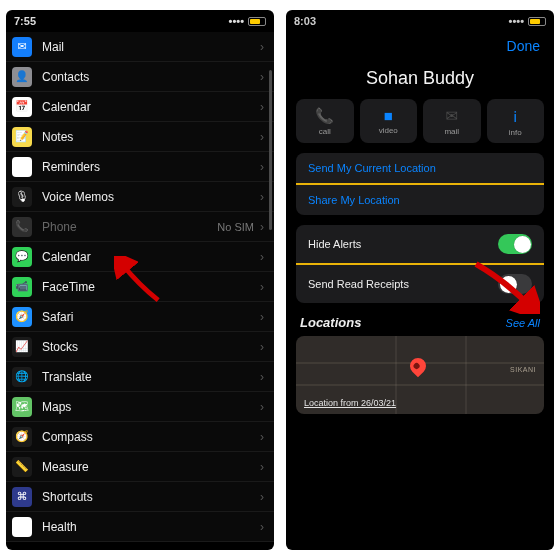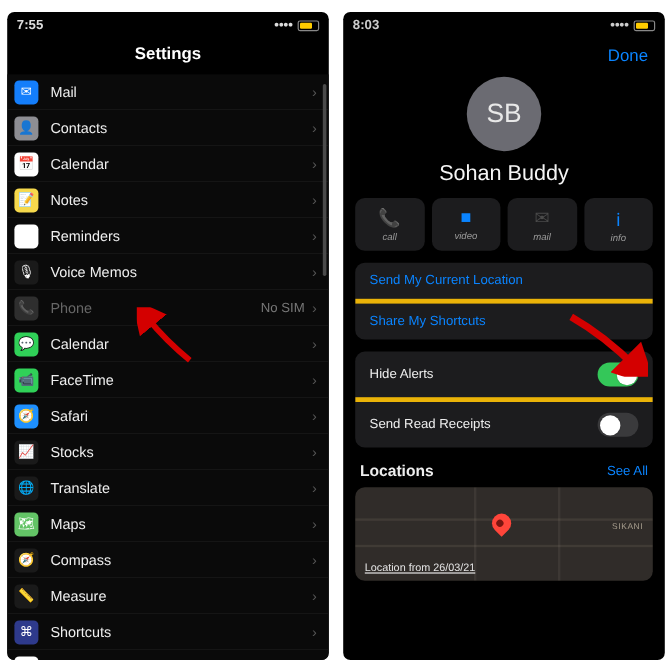--- a/index.html
+++ b/index.html
@@ -120,32 +120,32 @@
     border-radius: 8px;
     height: 44px;
     display: flex;
     flex-direction: column;
     align-items: center;
     justify-content: center;
     gap: 2px;
   }
   .action .aicon { font-size: 15px; color: #0a84ff; }
   .action.dis .aicon { color: #4a4a4a; }
-  .action .alabel { font-size: 8px; color: #9a9a9a; font-style: italic; }
+  .action .alabel { font-size: 8px; color: #9a9a9a; }
   .card {
     background: #1c1c1e;
     border-radius: 8px;
     margin: 10px 10px 0 10px;
     overflow: hidden;
   }
   .card-row {
     padding: 9px 12px;
     font-size: 11px;
     color: #0a84ff;
-    border-bottom: 4px solid #eab308;
+    border-bottom: 2px solid #eab308;
     display: flex;
     align-items: center;
     justify-content: space-between;
   }
   .card-row:last-child { border-bottom: none; }
   .card-row.plain { color: #eee; }
   .toggle {
     width: 34px; height: 20px; border-radius: 10px;
     background: #3a3a3c; position: relative;
     flex: none;
@@ -153,21 +153,21 @@
   .toggle.on { background: #34c759; }
   .toggle .knob {
     width: 17px; height: 17px; border-radius: 50%;
     background: #fff; position: absolute; top: 1.5px; left: 1.5px;
     transition: none;
     box-shadow: 0 0 1px rgba(0,0,0,0.4);
   }
   .toggle.on .knob { left: 15.5px; }
   .loc-head {
     display: flex; justify-content: space-between; align-items: center;
-    padding: 0 14px; margin-top: 12px;
+    padding: 0 14px; margin-top: 12px; font-style: italic;
   }
   .loc-title { color: #eee; font-size: 13px; font-weight: 600; }
   .see-all { color: #0a84ff; font-size: 11px; }
   .map {
     margin: 6px 10px 0 10px;
     height: 78px;
     background: #302c29;
     border-radius: 8px;
     position: relative;
     overflow: hidden;
@@ -215,21 +215,20 @@
 <body>
 
 <div class="phone left">
   <div class="status-bar">
     <span>7:55</span>
     <div class="status-r">
       <span>••••</span>
       <span class="battery"></span>
     </div>
   </div>
-  <div class="nav-title">Settings</div>
   <ul class="settings-list" id="settings-list">
       <li>
         <span class="app-icon" style="background: rgb(20, 126, 251);">✉</span>
         <span class="row-label">Mail</span>
         <span class="chevron">›</span>
       </li>
       <li>
         <span class="app-icon" style="background: rgb(142, 142, 147);">👤</span>
         <span class="row-label">Contacts</span>
         <span class="chevron">›</span>
@@ -326,25 +325,20 @@
   <div class="status-bar">
     <span>8:03</span>
     <div class="status-r">
       <span>••••</span>
       <span class="battery"></span>
     </div>
   </div>
   <div class="top-right">
     <span class="done">Done</span>
   </div>
-  <div class="avatar-wrap">
-    <div class="avatar">
-      <span>SB</span>
-    </div>
-  </div>
   <div class="contact-name">Sohan Buddy</div>
 
   <div class="action-grid">
     <div class="action">
       <span class="aicon">📞</span>
       <span class="alabel">call</span>
     </div>
     <div class="action">
       <span class="aicon">■</span>
       <span class="alabel">video</span>
@@ -357,21 +351,21 @@
       <span class="aicon">ℹ</span>
       <span class="alabel">info</span>
     </div>
   </div>
 
   <div class="card">
     <div class="card-row">
       <span>Send My Current Location</span>
     </div>
     <div class="card-row">
-      <span>Share My Shortcuts</span>
+      <span>Share My Location</span>
     </div>
   </div>
 
   <div class="card">
     <div class="card-row plain">
       <span>Hide Alerts</span>
       <span class="toggle on">
           <span class="knob"></span>
         </span>
     </div>

